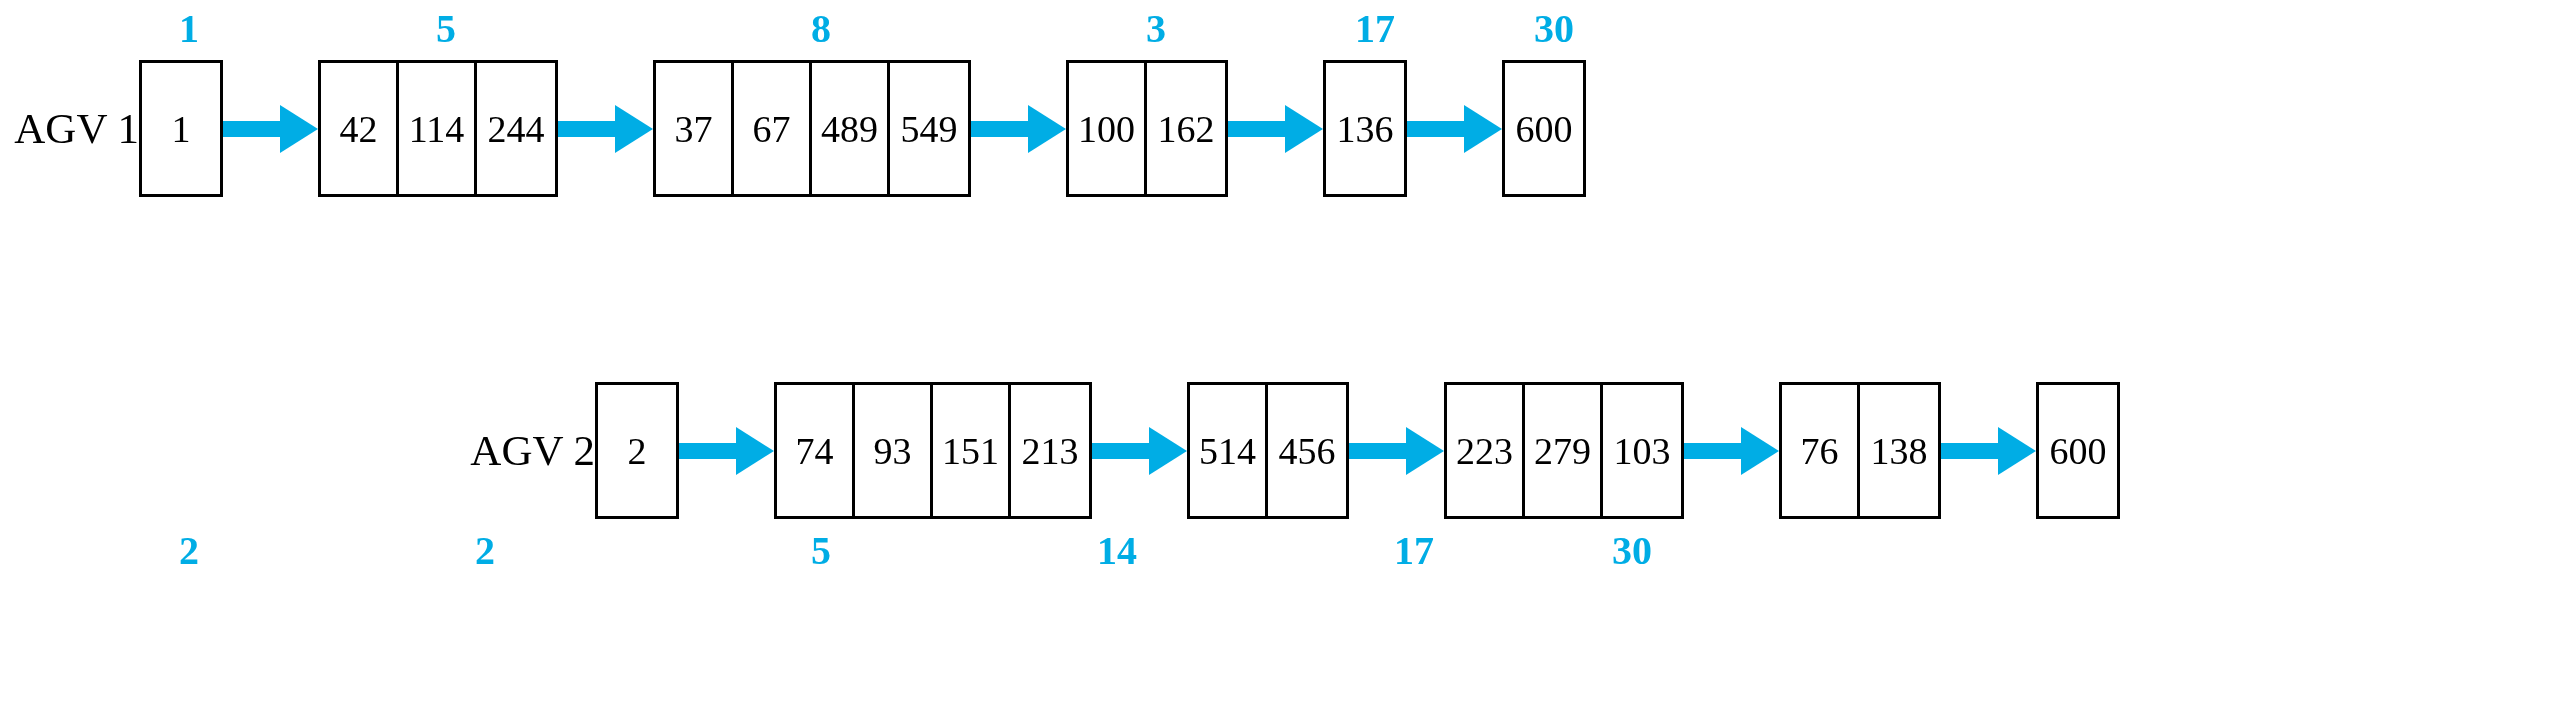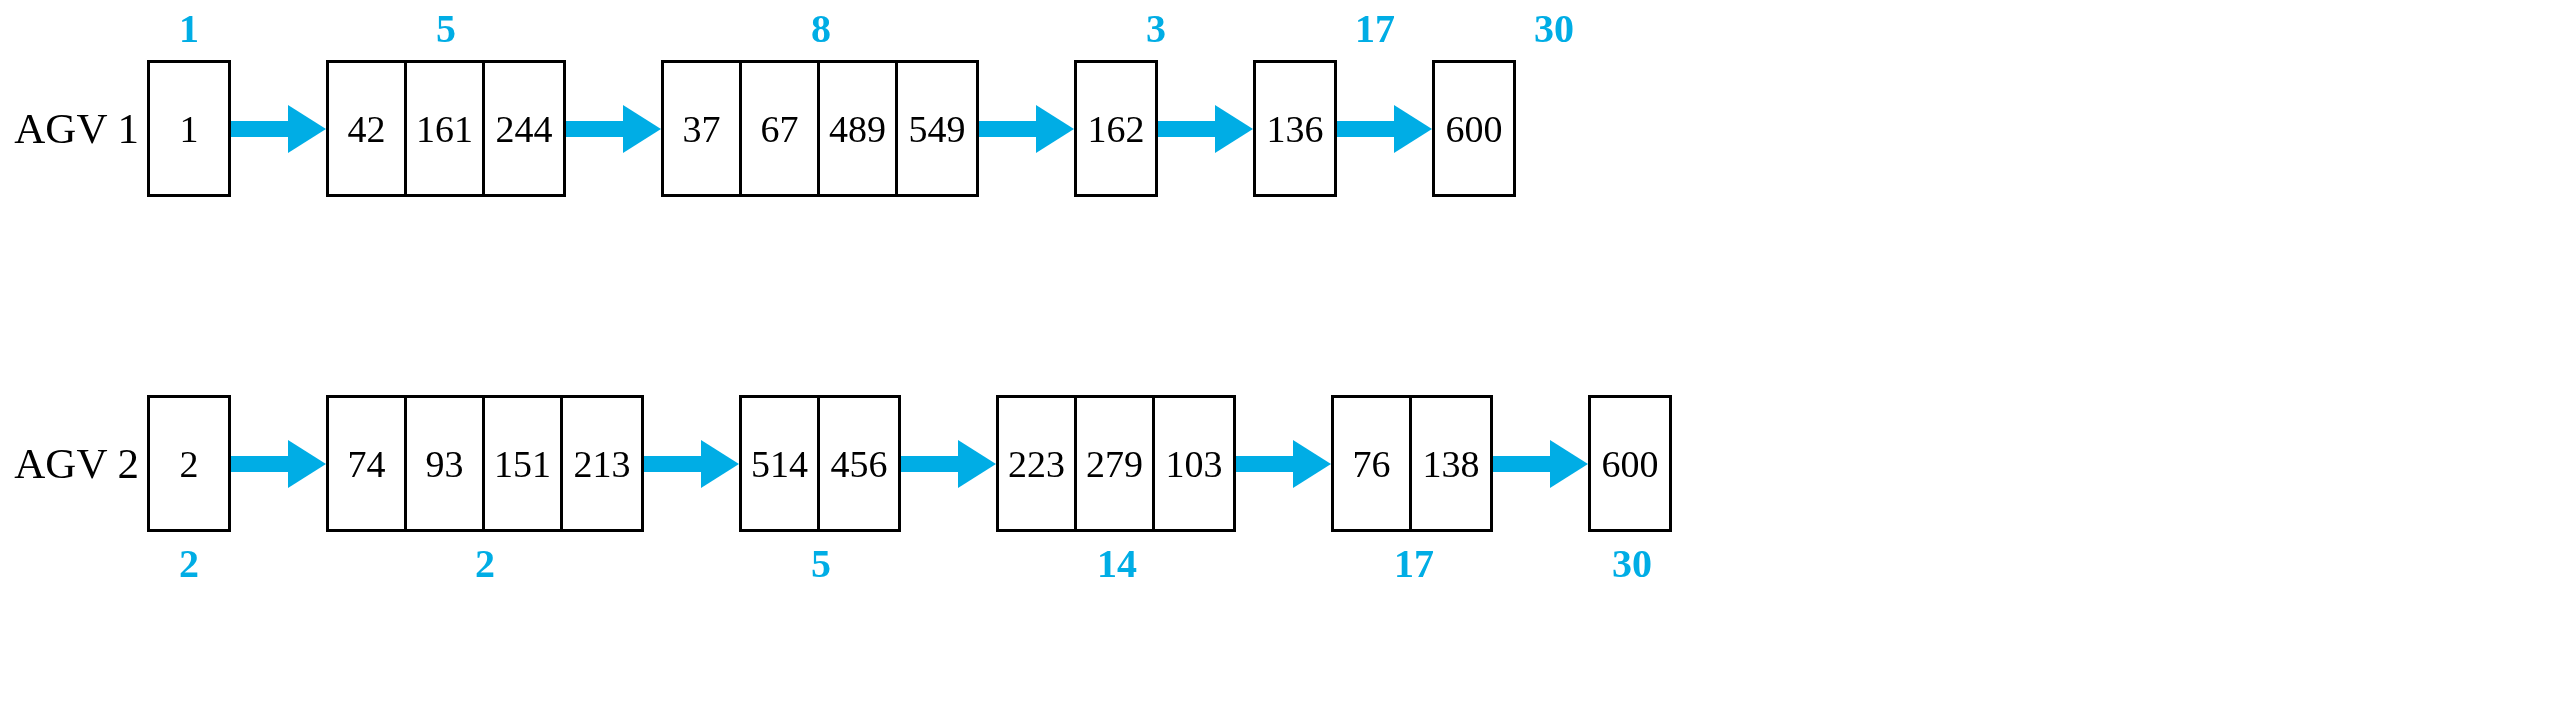--- a/index.html
+++ b/index.html
@@ -23,21 +23,21 @@
   
   .agv-row {
     position: absolute;
     left: 0;
     width: 2576px;
     display: flex;
     flex-direction: column;
     align-items: flex-start;
   }
   .row-1 { top: 0px; }
-  .row-2 { top: 392px; }
+  .row-2 { top: 379px; align-items: center; }
 
   
   .label-strip {
     position: relative;
     height: 57px;
     width: 100%;
   }
   .group-label {
     position: absolute;
     color: #00ade5;
@@ -53,21 +53,20 @@
   
   .chain {
     display: flex;
     align-items: center;
     height: 143px;
   }
   .agv-name {
     font-size: 43px;
     color: #000000;
     white-space: nowrap;
-    padding-right: 8px;
     padding-left: 14.3px;
     letter-spacing: 0px;
     font-family: "Liberation Serif", "DejaVu Serif", serif;
   }
   .group {
     display: flex;
     border: 3.2px solid #000000;
     height: 137px;
     box-sizing: border-box;
     background: #ffffff;
@@ -130,38 +129,39 @@
       <div class="groups-holder" style="display:flex;align-items:center;">
           <div class="group">
             <div class="cell">1</div>
           </div>
           <div class="arrow">
             <div class="shaft"></div>
             <div class="head"></div>
           </div>
           <div class="group">
             <div class="cell">42</div>
-            <div class="cell">161</div>
+            <div class="cell">114</div>
             <div class="cell">244</div>
           </div>
           <div class="arrow">
             <div class="shaft"></div>
             <div class="head"></div>
           </div>
           <div class="group">
             <div class="cell">37</div>
             <div class="cell">67</div>
             <div class="cell">489</div>
             <div class="cell">549</div>
           </div>
           <div class="arrow">
             <div class="shaft"></div>
             <div class="head"></div>
           </div>
           <div class="group">
+            <div class="cell">100</div>
             <div class="cell">162</div>
           </div>
           <div class="arrow">
             <div class="shaft"></div>
             <div class="head"></div>
           </div>
           <div class="group">
             <div class="cell">136</div>
           </div>
           <div class="arrow">

